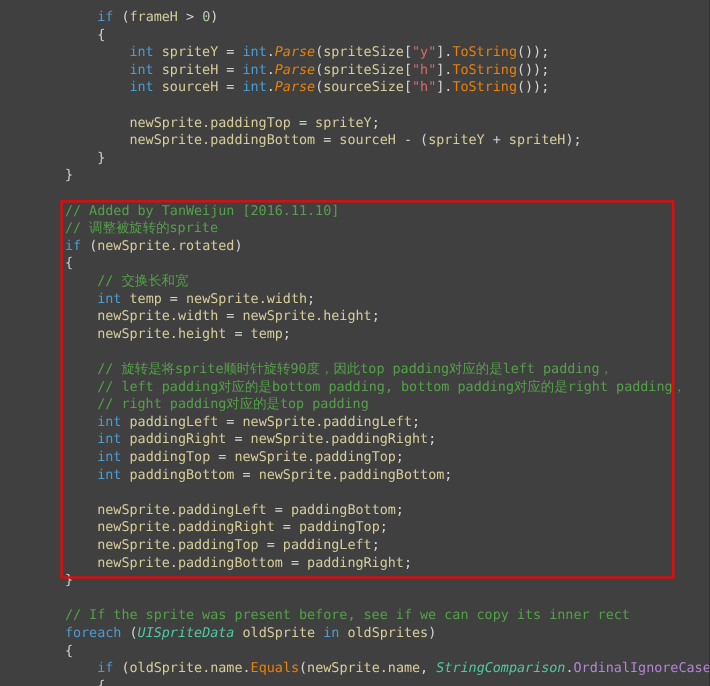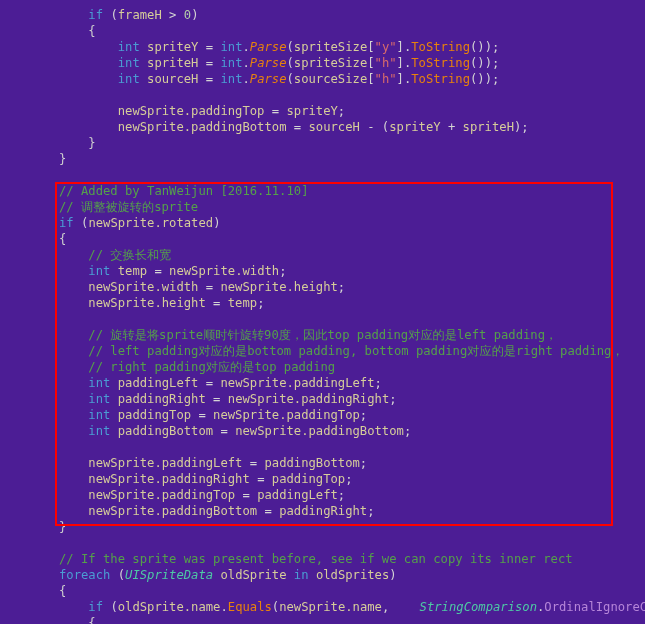--- a/index.html
+++ b/index.html
@@ -27,21 +27,21 @@
   }
   .line {
     height: 16px;
     white-space: pre;
     padding-left: 59px;
     box-sizing: border-box;
   }
   
   .kw   { color: #4b9cd3; }            
   .typ  { color: #4ec9a5; font-style: italic; }            
-  .typi { color: #4ec9a5; font-style: italic; margin-left: 23px; }
+  .typi { color: #4ec9a5; font-style: italic; }
   .id   { color: #d6cd9a; }            
   .pun  { color: #d4d4d4; }            
   .brc  { color: #cfcfcf; }            
   .mth  { color: #e8820c; }            
   .mthi { color: #e8820c; font-style: italic; margin-top: 18px; }
   .str  { color: #d96b6b; }            
   .num  { color: #b5cea8; }            
   .cmt  { color: #55a04a; }            
   .enm  { color: #b585d8; } 
 
@@ -53,16 +53,16 @@
     width: 558px;
     height: 344px;
     border: 2px solid #fe0000;
     box-sizing: border-box;
     pointer-events: none;
   }
 </style>
 </head>
 <body>
 
-<div id="screen" style="background: #4c1d95;">
+<div id="screen" style="background: #404040;">
   <div id="code"><div class="line"><span class="pun">    </span><span class="kw">if</span><span class="pun"> (</span><span class="id">frameH</span><span class="pun"> &gt; </span><span class="num">0</span><span class="pun">)</span></div><div class="line"><span class="brc">    {</span></div><div class="line"><span class="pun">        </span><span class="kw">int</span><span class="pun"> </span><span class="id">spriteY</span><span class="pun"> = </span><span class="kw">int</span><span class="pun">.</span><span class="mthi">Parse</span><span class="pun">(</span><span class="id">spriteSize</span><span class="pun">[</span><span class="str">"y"</span><span class="pun">].</span><span class="mth">ToString</span><span class="pun">());</span></div><div class="line"><span class="pun">        </span><span class="kw">int</span><span class="pun"> </span><span class="id">spriteH</span><span class="pun"> = </span><span class="kw">int</span><span class="pun">.</span><span class="mthi">Parse</span><span class="pun">(</span><span class="id">spriteSize</span><span class="pun">[</span><span class="str">"h"</span><span class="pun">].</span><span class="mth">ToString</span><span class="pun">());</span></div><div class="line"><span class="pun">        </span><span class="kw">int</span><span class="pun"> </span><span class="id">sourceH</span><span class="pun"> = </span><span class="kw">int</span><span class="pun">.</span><span class="mthi">Parse</span><span class="pun">(</span><span class="id">sourceSize</span><span class="pun">[</span><span class="str">"h"</span><span class="pun">].</span><span class="mth">ToString</span><span class="pun">());</span></div><div class="line">&nbsp;</div><div class="line"><span class="pun">        </span><span class="id">newSprite.paddingTop</span><span class="pun"> = </span><span class="id">spriteY</span><span class="pun">;</span></div><div class="line"><span class="pun">        </span><span class="id">newSprite.paddingBottom</span><span class="pun"> = </span><span class="id">sourceH</span><span class="pun"> - (</span><span class="id">spriteY</span><span class="pun"> + </span><span class="id">spriteH</span><span class="pun">);</span></div><div class="line"><span class="brc">    }</span></div><div class="line"><span class="brc">}</span></div><div class="line">&nbsp;</div><div class="line"><span class="cmt">// Added by TanWeijun [2016.11.10]</span></div><div class="line"><span class="cmt">// 调整被旋转的sprite</span></div><div class="line"><span class="kw">if</span><span class="pun"> (</span><span class="id">newSprite.rotated</span><span class="pun">)</span></div><div class="line"><span class="brc">{</span></div><div class="line"><span class="cmt">    // 交换长和宽</span></div><div class="line"><span class="pun">    </span><span class="kw">int</span><span class="pun"> </span><span class="id">temp</span><span class="pun"> = </span><span class="id">newSprite.width</span><span class="pun">;</span></div><div class="line"><span class="pun">    </span><span class="id">newSprite.width</span><span class="pun"> = </span><span class="id">newSprite.height</span><span class="pun">;</span></div><div class="line"><span class="pun">    </span><span class="id">newSprite.height</span><span class="pun"> = </span><span class="id">temp</span><span class="pun">;</span></div><div class="line">&nbsp;</div><div class="line"><span class="cmt">    // 旋转是将sprite顺时针旋转90度，因此top padding对应的是left padding，</span></div><div class="line"><span class="cmt">    // left padding对应的是bottom padding, bottom padding对应的是right padding，</span></div><div class="line"><span class="cmt">    // right padding对应的是top padding</span></div><div class="line"><span class="pun">    </span><span class="kw">int</span><span class="pun"> </span><span class="id">paddingLeft</span><span class="pun"> = </span><span class="id">newSprite.paddingLeft</span><span class="pun">;</span></div><div class="line"><span class="pun">    </span><span class="kw">int</span><span class="pun"> </span><span class="id">paddingRight</span><span class="pun"> = </span><span class="id">newSprite.paddingRight</span><span class="pun">;</span></div><div class="line"><span class="pun">    </span><span class="kw">int</span><span class="pun"> </span><span class="id">paddingTop</span><span class="pun"> = </span><span class="id">newSprite.paddingTop</span><span class="pun">;</span></div><div class="line"><span class="pun">    </span><span class="kw">int</span><span class="pun"> </span><span class="id">paddingBottom</span><span class="pun"> = </span><span class="id">newSprite.paddingBottom</span><span class="pun">;</span></div><div class="line">&nbsp;</div><div class="line"><span class="pun">    </span><span class="id">newSprite.paddingLeft</span><span class="pun"> = </span><span class="id">paddingBottom</span><span class="pun">;</span></div><div class="line"><span class="pun">    </span><span class="id">newSprite.paddingRight</span><span class="pun"> = </span><span class="id">paddingTop</span><span class="pun">;</span></div><div class="line"><span class="pun">    </span><span class="id">newSprite.paddingTop</span><span class="pun"> = </span><span class="id">paddingLeft</span><span class="pun">;</span></div><div class="line"><span class="pun">    </span><span class="id">newSprite.paddingBottom</span><span class="pun"> = </span><span class="id">paddingRight</span><span class="pun">;</span></div><div class="line"><span class="brc">}</span></div><div class="line">&nbsp;</div><div class="line"><span class="cmt">// If the sprite was present before, see if we can copy its inner rect</span></div><div class="line"><span class="kw">foreach</span><span class="pun"> (</span><span class="typ">UISpriteData</span><span class="pun"> </span><span class="id">oldSprite</span><span class="pun"> </span><span class="kw">in</span><span class="pun"> </span><span class="id">oldSprites</span><span class="pun">)</span></div><div class="line"><span class="brc">{</span></div><div class="line"><span class="pun">    </span><span class="kw">if</span><span class="pun"> (</span><span class="id">oldSprite.name</span><span class="pun">.</span><span class="mth">Equals</span><span class="pun">(</span><span class="id">newSprite.name</span><span class="pun">, </span><span class="typi">StringComparison</span><span class="pun">.</span><span class="enm">OrdinalIgnoreCase</span></div><div class="line"><span class="brc">    {</span></div></div>
   <div id="highlight-box" style="left: 55px; top: 182px; width: 558px; height: 344px; border: 2px solid rgb(254, 0, 0);"></div>
 </div>
 
 </body></html>

